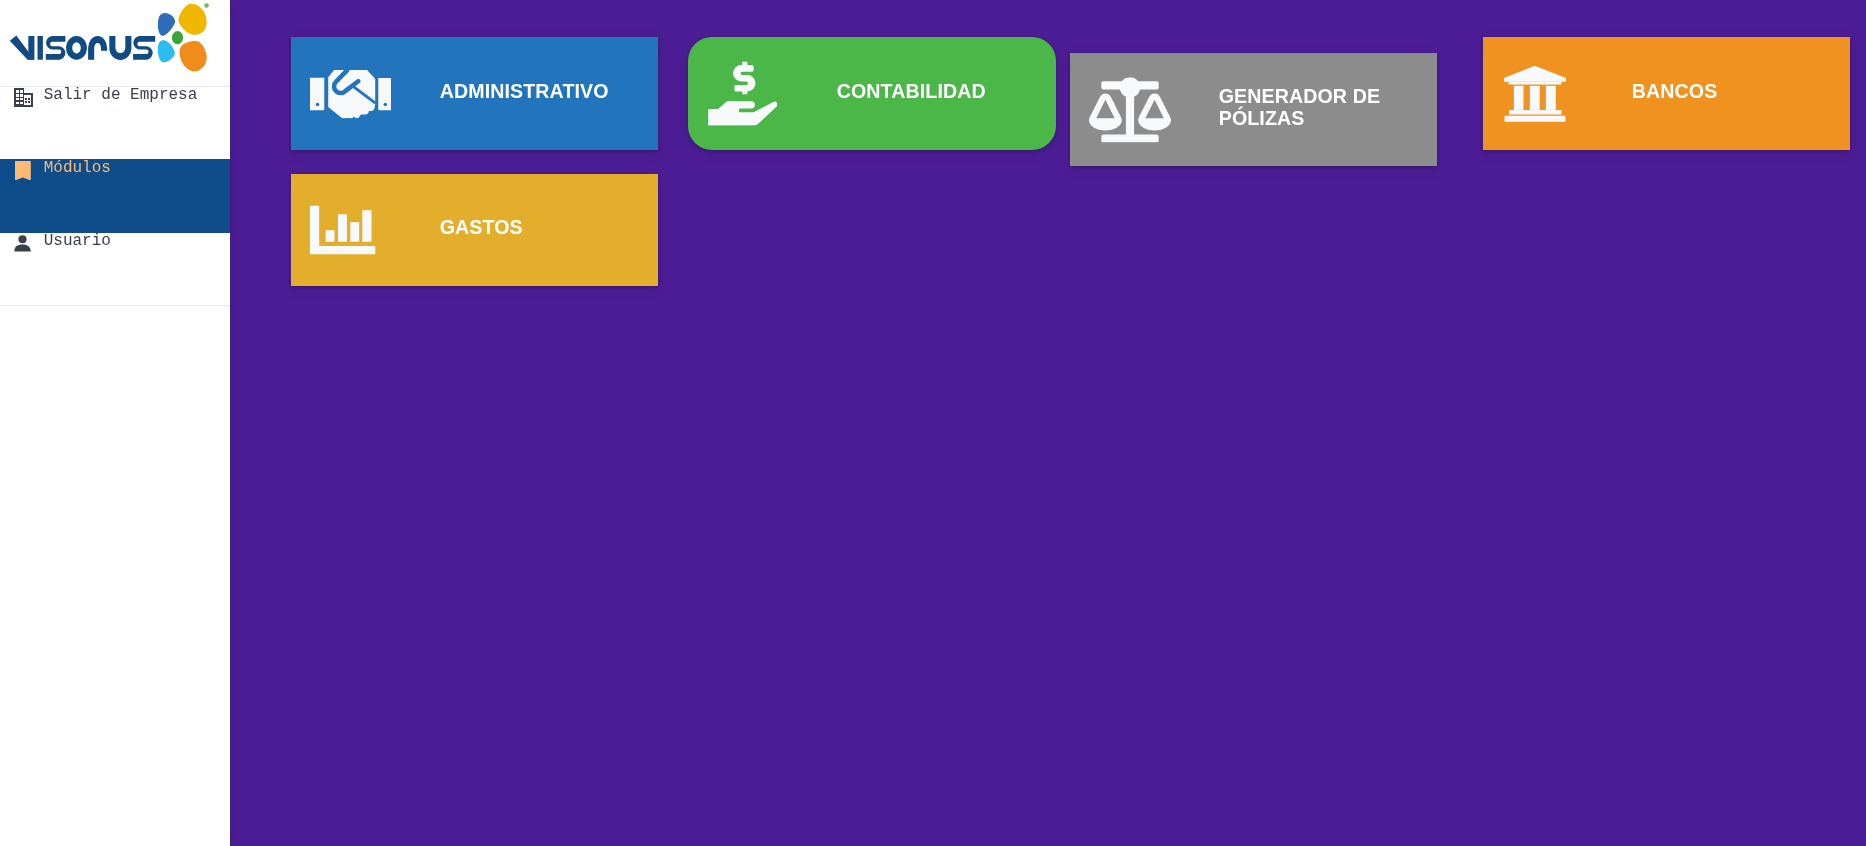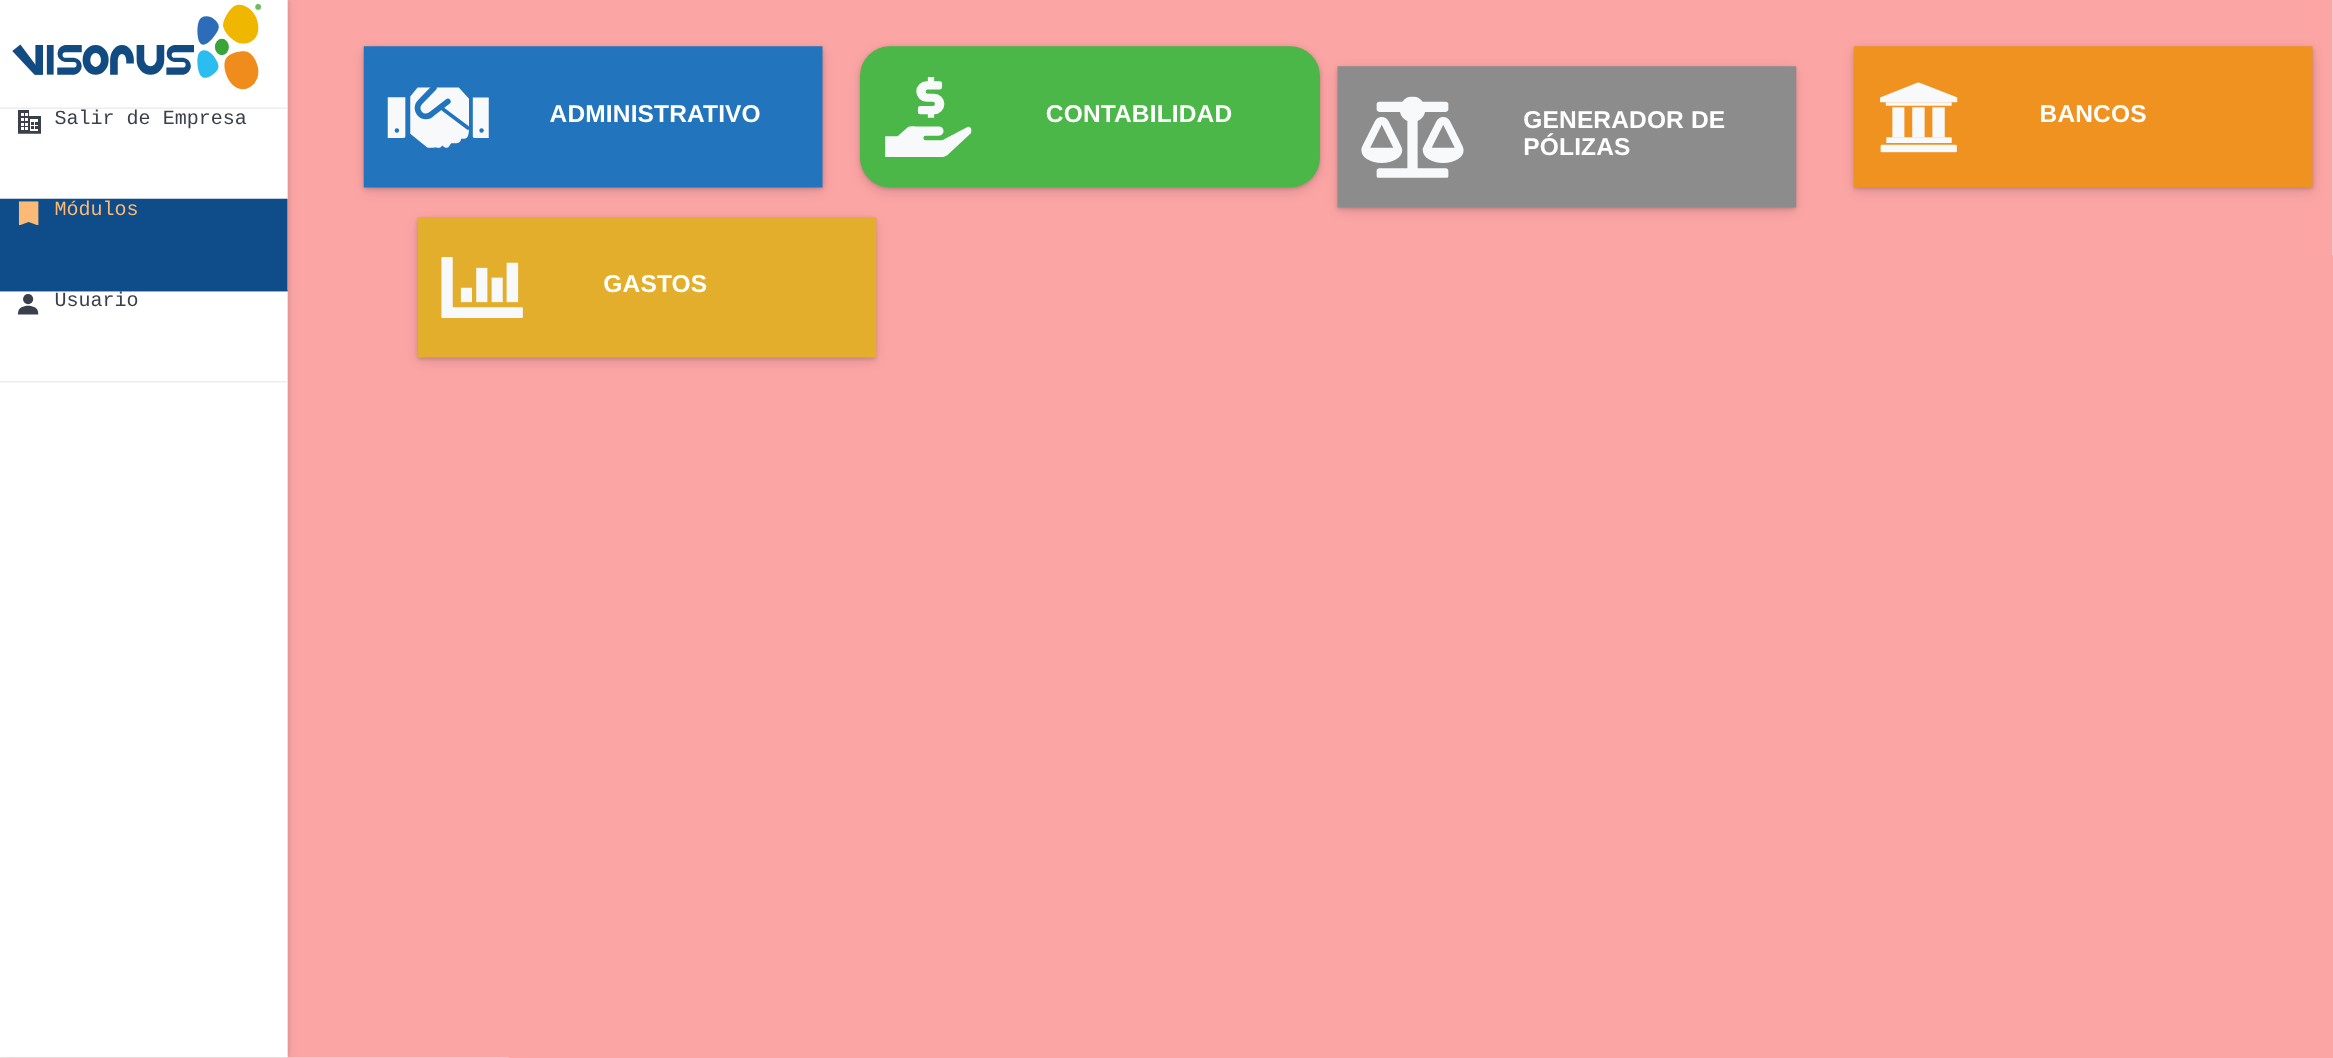--- a/index.html
+++ b/index.html
@@ -38,21 +38,21 @@
     margin-top:-0.9px; padding-top:0.9px;
   }
   .menu-icon {
     width:22px; height:22px; flex:0 0 22px;
     display:flex; align-items:center; justify-content:flex-start;
   }
   .menu-icon svg { display:block; }
   .menu-label { margin-left:9.2px; white-space:nowrap; }
 
   
-  .main { flex:1; position:relative; background:#fca5a5; }
+  .main { flex:1; position:relative; background:#4c1d95; }
   .tile {
     position:absolute; display:flex; align-items:center;
     color:#fff; overflow:hidden;
     box-shadow: 0 1px 3px rgba(0,0,0,0.16), 0 3px 10px rgba(0,0,0,0.12);
   }
   .tile-icon {
     position:absolute; display:flex; align-items:center; justify-content:center;
     top:50%; transform:translateY(-50%);
   }
   .tile-icon svg { display:block; }
@@ -66,21 +66,21 @@
   .tile-label {
     position:absolute; font-weight:bold; font-size:19.6px;
     letter-spacing:0.12px; line-height:1.24; left:148.7px;
     top:50%; transform:translateY(-60%);
   }
   
   .t1 { left:61px;   top:37px;  width:367px; height:113px; background:#2275BD; }
   .t2 { left:458px;  top:37px;  width:368px; height:113px; background:#4BB748;border-radius:24px; }
   .t3 { left:840px;  top:37px;  width:367px; height:113px; background:#8C8C8C;margin-top:16px; }
   .t4 { left:1253px; top:37px;  width:367px; height:113px; background:#F0921F; }
-  .t5 { left:61px;   top:174px; width:367px; height:112px; background:#E3AE2B;margin-left:43px; }
+  .t5 { left:61px;   top:174px; width:367px; height:112px; background:#E3AE2B; }
   .t6 { left:458px;  top:174px; width:368px; height:112px; background:#29B8EC; }
 </style>
 </head>
 <body>
 
 <div class="app">
 
   <nav class="sidebar">
     <div class="logo-row">
 <svg class="logo-svg" width="215" height="76" viewBox="0 0 215 76">

